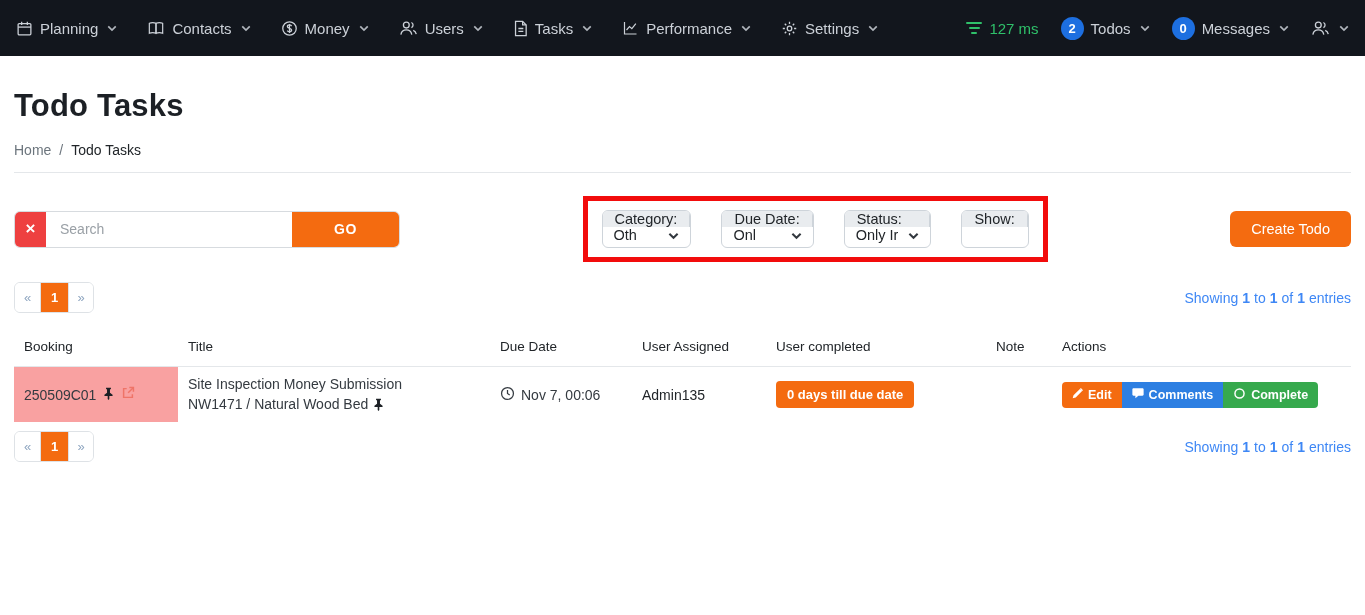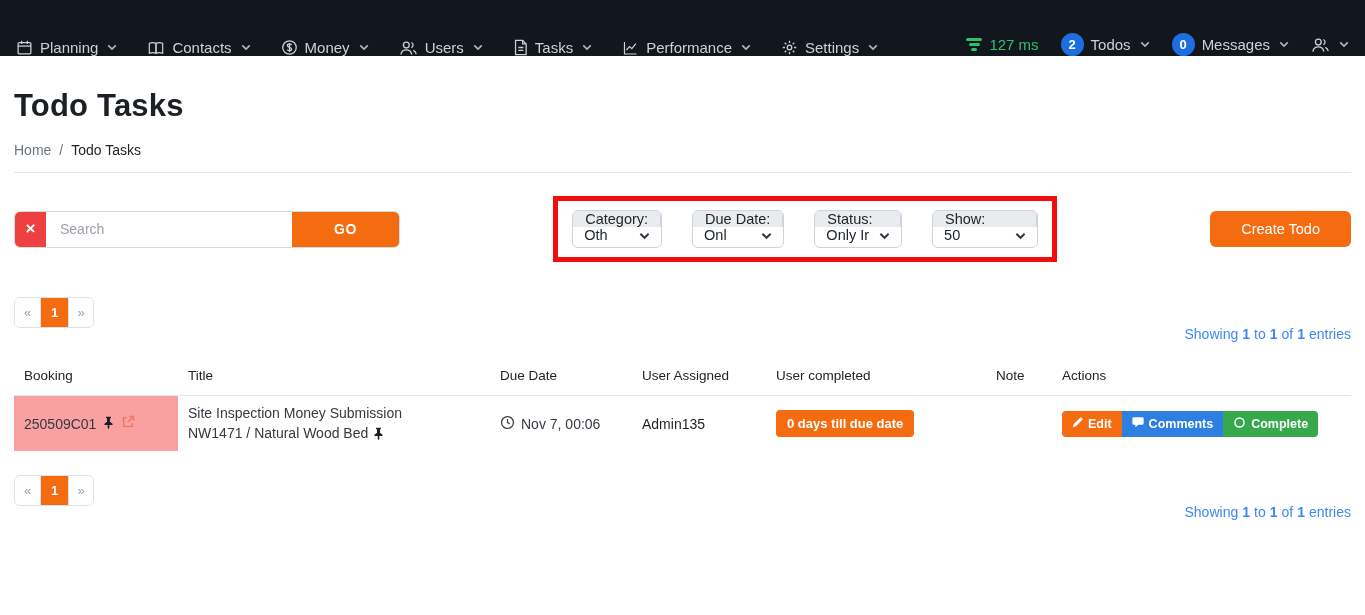--- a/index.html
+++ b/index.html
@@ -1,20 +1,20 @@
 <!DOCTYPE html>
 <html><head>
 <meta charset="utf-8">
 <style>
   * { margin:0; padding:0; box-sizing:border-box; }
   html,body { width:1365px; height:615px; background:#ffffff; overflow:hidden;
               font-family:"Liberation Sans","DejaVu Sans",sans-serif; color:#212529; }
 
   
-  .navbar { height:56px; background:#12161d; display:flex; align-items:flex-end;
+  .navbar { height:56px; background:#12161d; display:flex; align-items:center;
             justify-content:space-between; padding:0 16px; }
   .nav-left, .nav-right { display:flex; align-items:center; }
   .nav-left { gap:30px; }
   .nav-right { gap:22px; }
   .nav-item { display:flex; align-items:center; gap:7px; color:#ccd1d8; font-size:15px;
               cursor:pointer; white-space:nowrap; }
   .nav-item svg { display:block; }
   .caret { margin-left:2px; opacity:.85; }
   .latency { display:flex; align-items:center; gap:7px; color:#2fc06a; font-size:15px; font-weight:500; }
   .lat-bars { display:flex; flex-direction:column; align-items:center; gap:2.5px; }
@@ -48,31 +48,31 @@
                     padding:9px 14px; margin-left:18px; }
   .input-group { display:flex; height:38px; border:1px solid #ced4da; border-radius:6px; overflow:hidden;
                  background:#fff;flex-direction:column; }
   .ig-label { background:#e9ecef; display:flex; align-items:center; padding:0 12px; font-size:14.5px;
               color:#212529; border-right:1px solid #ced4da; white-space:nowrap; }
   .ig-select { display:flex; align-items:center; gap:10px; padding:0 11px; min-width:72px;
                justify-content:space-between; cursor:pointer; font-size:14.5px; color:#212529; }
   .ig-select.wide { min-width:104px; }
   .ig-select .val { white-space:nowrap; overflow:hidden; }
 
-  .btn-create { height:36px; padding:0 31px; margin-left:18px; background:#f46b10; color:#fff;
+  .btn-create { height:36px; padding:0 21px; margin-left:18px; background:#f46b10; color:#fff;
                 border:none; border-radius:6px; font-size:14.5px; cursor:pointer; white-space:nowrap; }
 
   
   .list-row { display:flex; align-items:center; justify-content:space-between; margin-top:20px; }
   .pagination { display:flex; border:1px solid #dee2e6; border-radius:6px; overflow:hidden; height:31px; }
   .page-btn { min-width:25px; padding:0 7px; display:flex; align-items:center; justify-content:center;
               background:#fff; color:#8fa6c0; font-size:13px; cursor:pointer; border:none; }
   .page-btn + .page-btn { border-left:1px solid #dee2e6; }
   .page-btn.active { background:#f46b10; color:#fff; font-weight:700; min-width:28px; }
-  .showing { font-size:14px; color:#3e87f5; display:inline-flex; gap:4px;margin-top:44px; }
+  .showing { font-size:14px; color:#3e87f5; display:inline-flex; gap:4px; }
   .showing b { font-weight:700; }
 
   
   table { width:100%; border-collapse:collapse; margin-top:16px; table-layout:fixed; }
   th { text-align:left; font-size:13.5px; font-weight:500; color:#212529; padding:10px 10px 12px 10px;
        border-bottom:1px solid #e4e7ea; }
   td { padding:8px 10px; font-size:14px; vertical-align:middle; height:52px; }
   .booking-cell { background:#f9a1a1; }
   .booking-inner { display:flex; align-items:center; gap:6px; color:#343a40; }
   .title-cell { line-height:1.4; color:#343a40; }
@@ -292,26 +292,20 @@
         <span class="ig-label">Status:</span>
         <span class="ig-select">
           <span class="val">Only Ir</span>
           <span><svg width="11" height="8" viewBox="0 0 12 8" fill="none" stroke="#343a40" stroke-width="2.2">
                 <path d="M1.5 1.5l4.5 4.5 4.5-4.5"></path>
               </svg></span>
         </span>
       </div>
       <div class="input-group">
         <span class="ig-label">Show:</span>
-        <span class="ig-select wide">
-          <span class="val">50</span>
-          <span><svg width="11" height="8" viewBox="0 0 12 8" fill="none" stroke="#343a40" stroke-width="2.2">
-                <path d="M1.5 1.5l4.5 4.5 4.5-4.5"></path>
-              </svg></span>
-        </span>
       </div>
     </div>
 
     <button class="btn-create">Create Todo</button>
   </div>
 
   <div class="list-row">
     <div class="pagination">
       <button class="page-btn">«</button>
       <button class="page-btn active">1</button>

